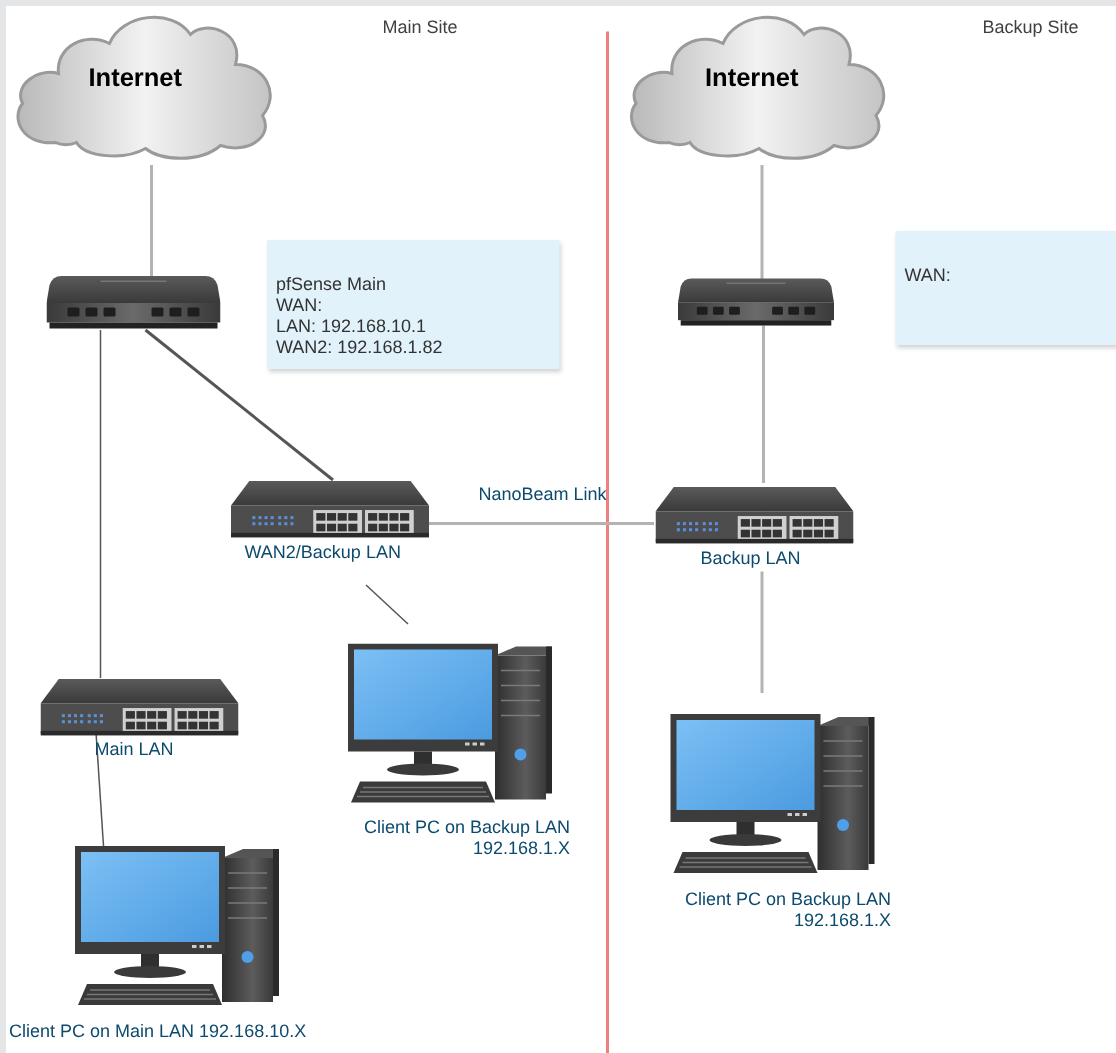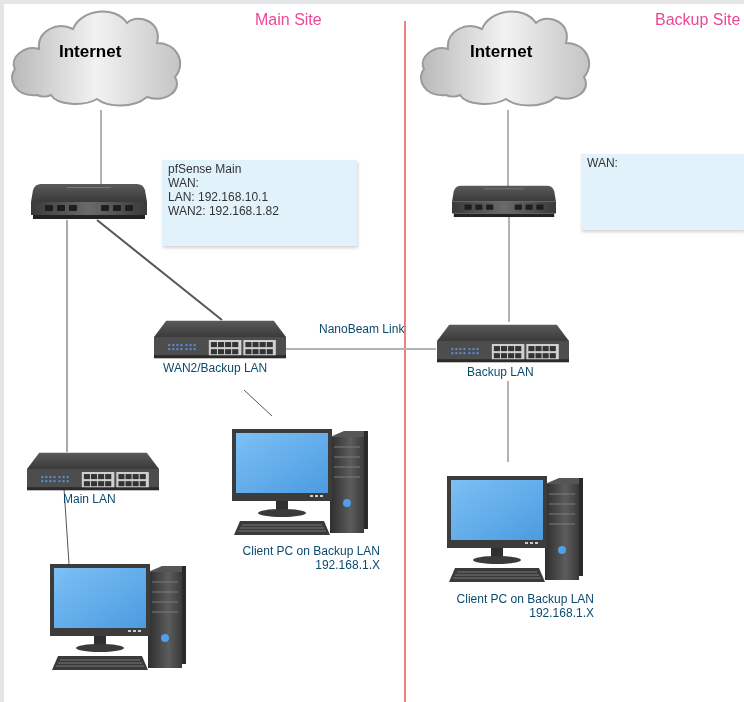--- a/index.html
+++ b/index.html
@@ -1,22 +1,22 @@
 <!DOCTYPE html>
 <html><head>
 <meta charset="utf-8">
 <style>
   html,body{margin:0;padding:0;}
   body{width:744px;height:702px;background:#e4e5e7;position:relative;overflow:hidden;font-family:"Liberation Sans",sans-serif;}
   #canvas{position:absolute;left:4px;top:4px;width:740px;height:698px;background:#ffffff;}
   svg#diagram{position:absolute;left:0;top:0;}
   .lbl{position:absolute;font-size:12px;color:#0c4a6e;white-space:nowrap;line-height:14px;}
-  .site{position:absolute;font-size:16px;color:#ec4899;white-space:nowrap;}
+  .site{position:absolute;font-size:12px;color:#404040;white-space:nowrap;}
   .cloud-text{position:absolute;font-size:17px;font-weight:bold;color:#000000;}
-  .note{position:absolute;background:#e2f2fb;box-shadow:1px 2px 3px rgba(0,0,0,0.18);font-size:12px;color:#333;line-height:14px;padding:2px 6px;box-sizing:border-box;}
+  .note{position:absolute;background:#e2f2fb;box-shadow:1px 2px 3px rgba(0,0,0,0.18);font-size:12px;color:#333;line-height:14px;padding:22px 6px;box-sizing:border-box;margin-left:16px;}
   .note div{white-space:nowrap;}
   .ctr{text-align:right;}
 </style>
 </head>
 <body>
 
 <div id="canvas">
 <svg id="diagram" width="740" height="698" viewBox="0 0 740 698">
   <defs>
     <linearGradient id="cloudG" x1="0" y1="0" x2="1" y2="0">
@@ -186,13 +186,14 @@
 <div class="lbl" style="left:59px;top:488px;">Main LAN</div>
 
 <div class="lbl ctr" style="left:216px;top:540px;width:160px;">
   <div>Client PC on Backup LAN</div>
   <div>192.168.1.X</div>
 </div>
 <div class="lbl ctr" style="left:430px;top:588px;width:160px;">
   <div>Client PC on Backup LAN</div>
   <div>192.168.1.X</div>
 </div>
+<div class="lbl" style="left:2px;top:676px;">Client PC on Main LAN 192.168.10.X</div>
 </div>
 
 </body></html>

